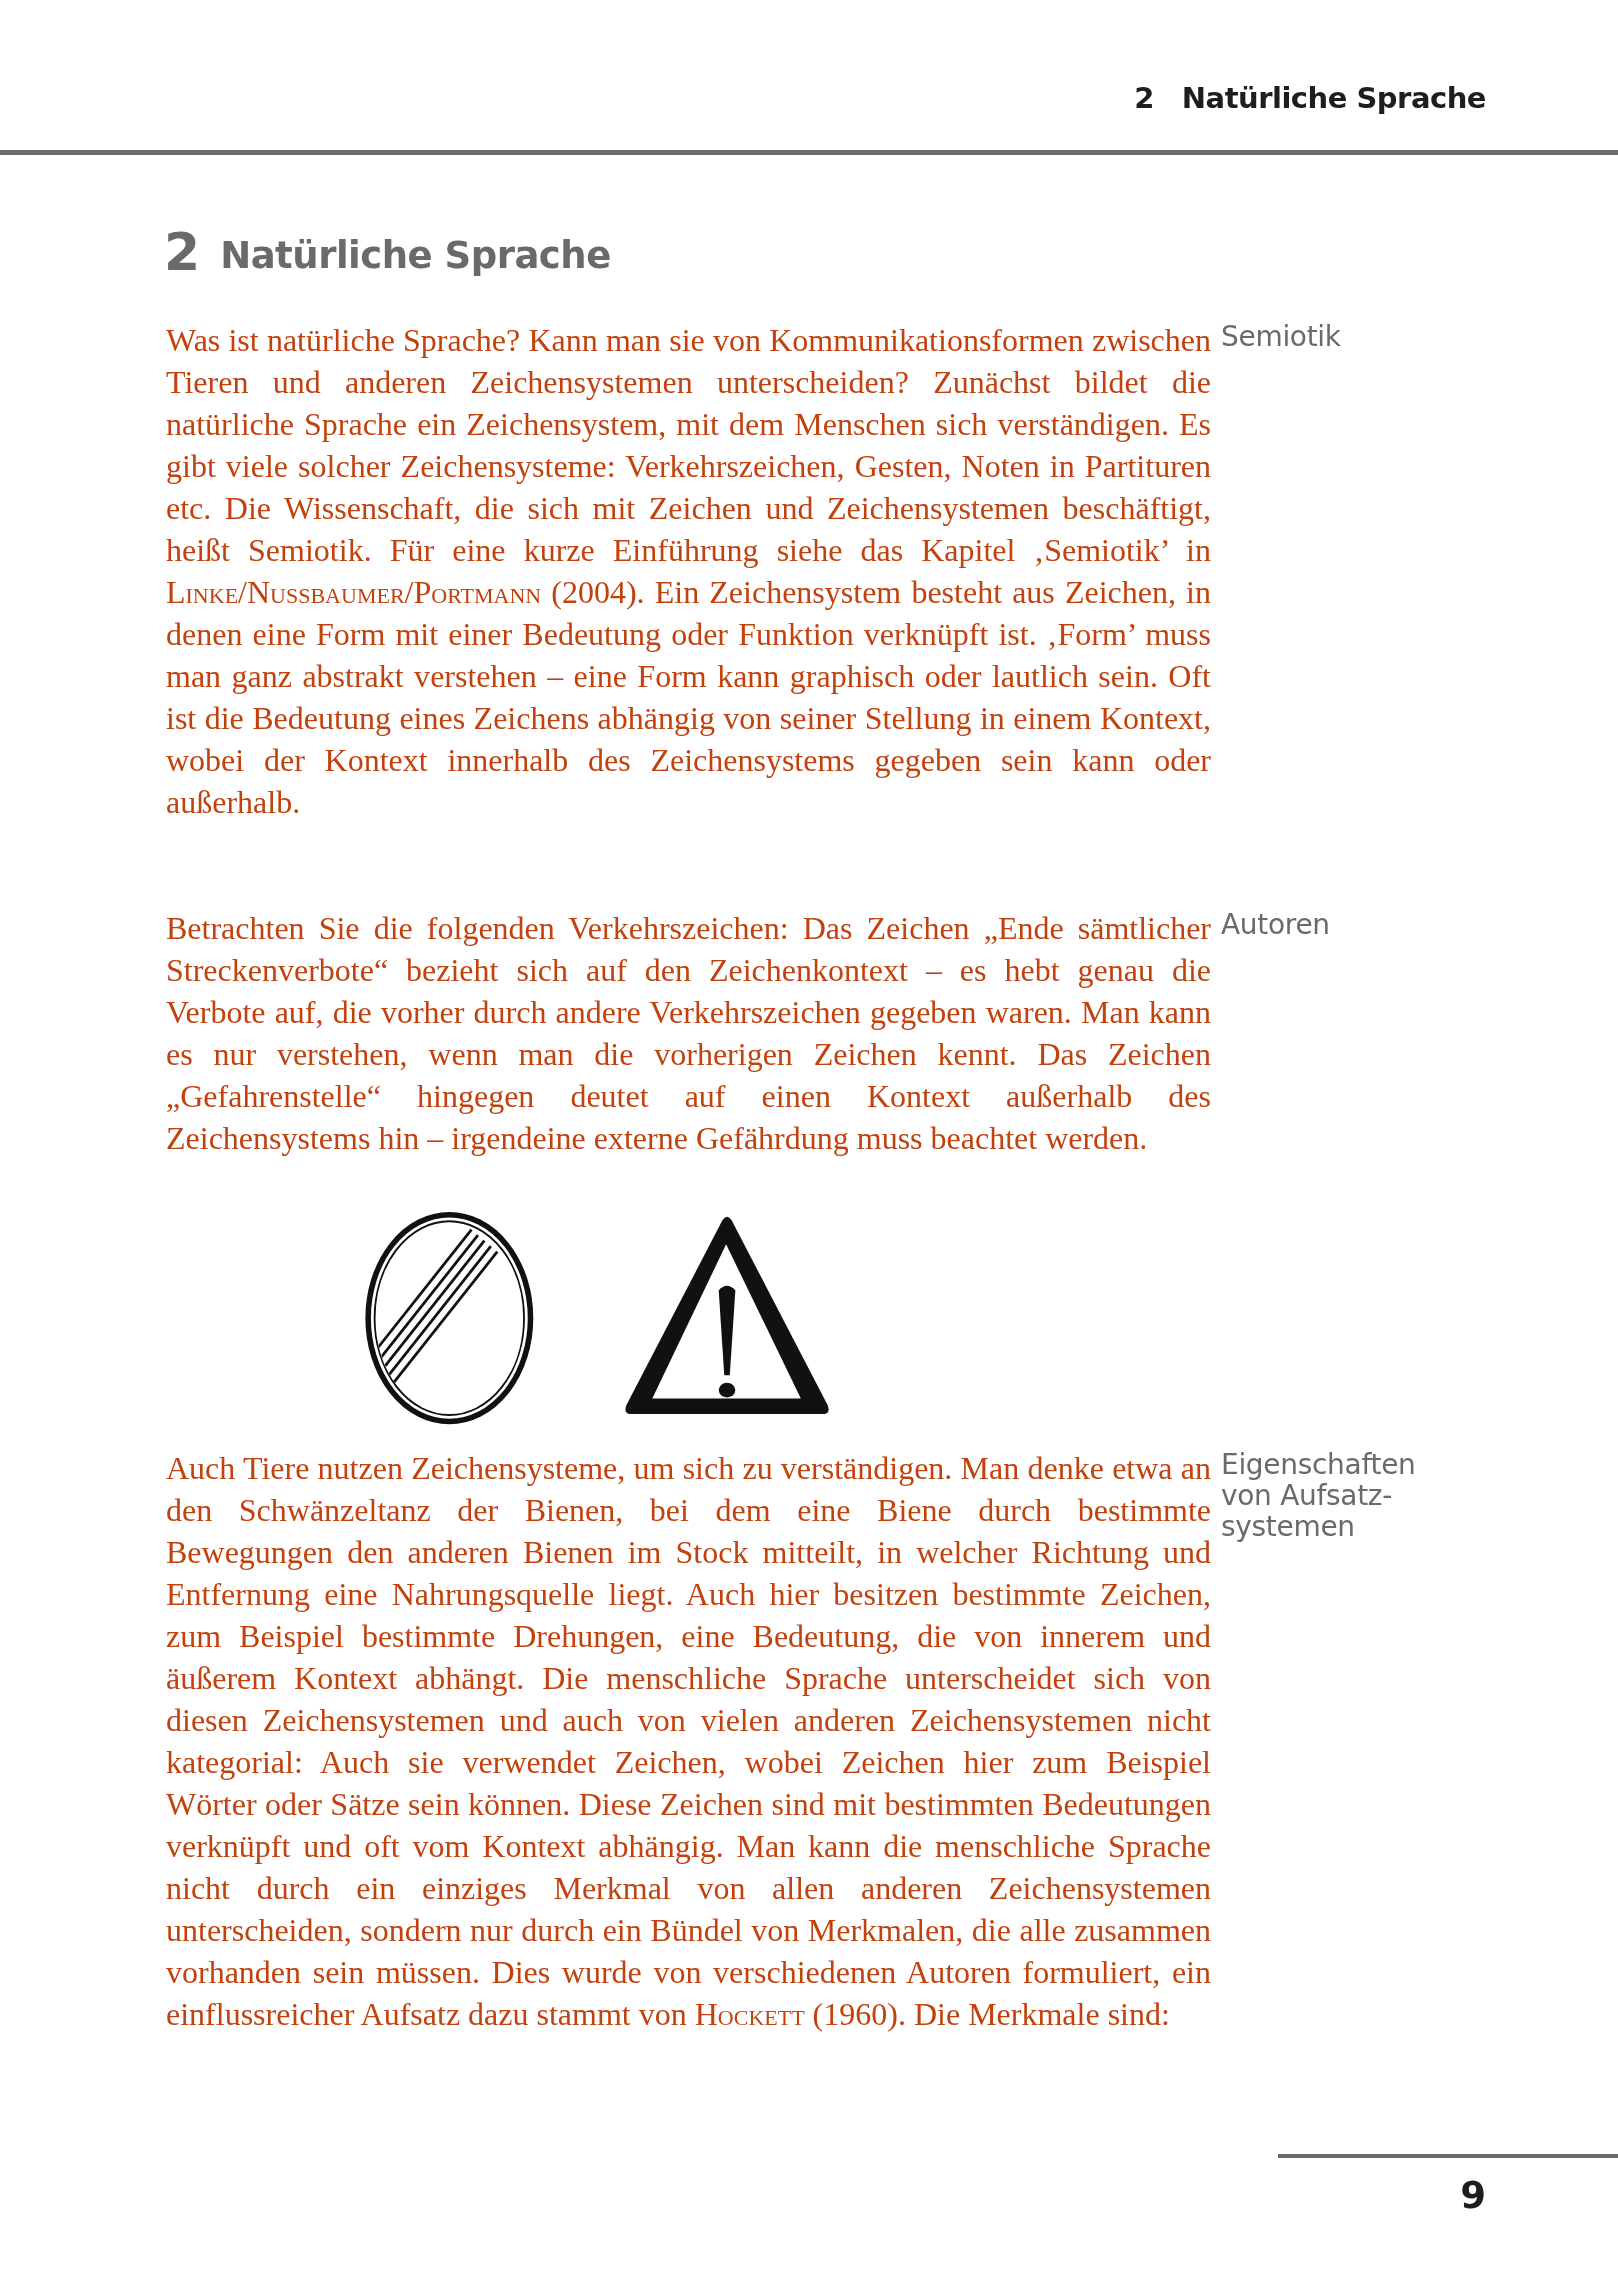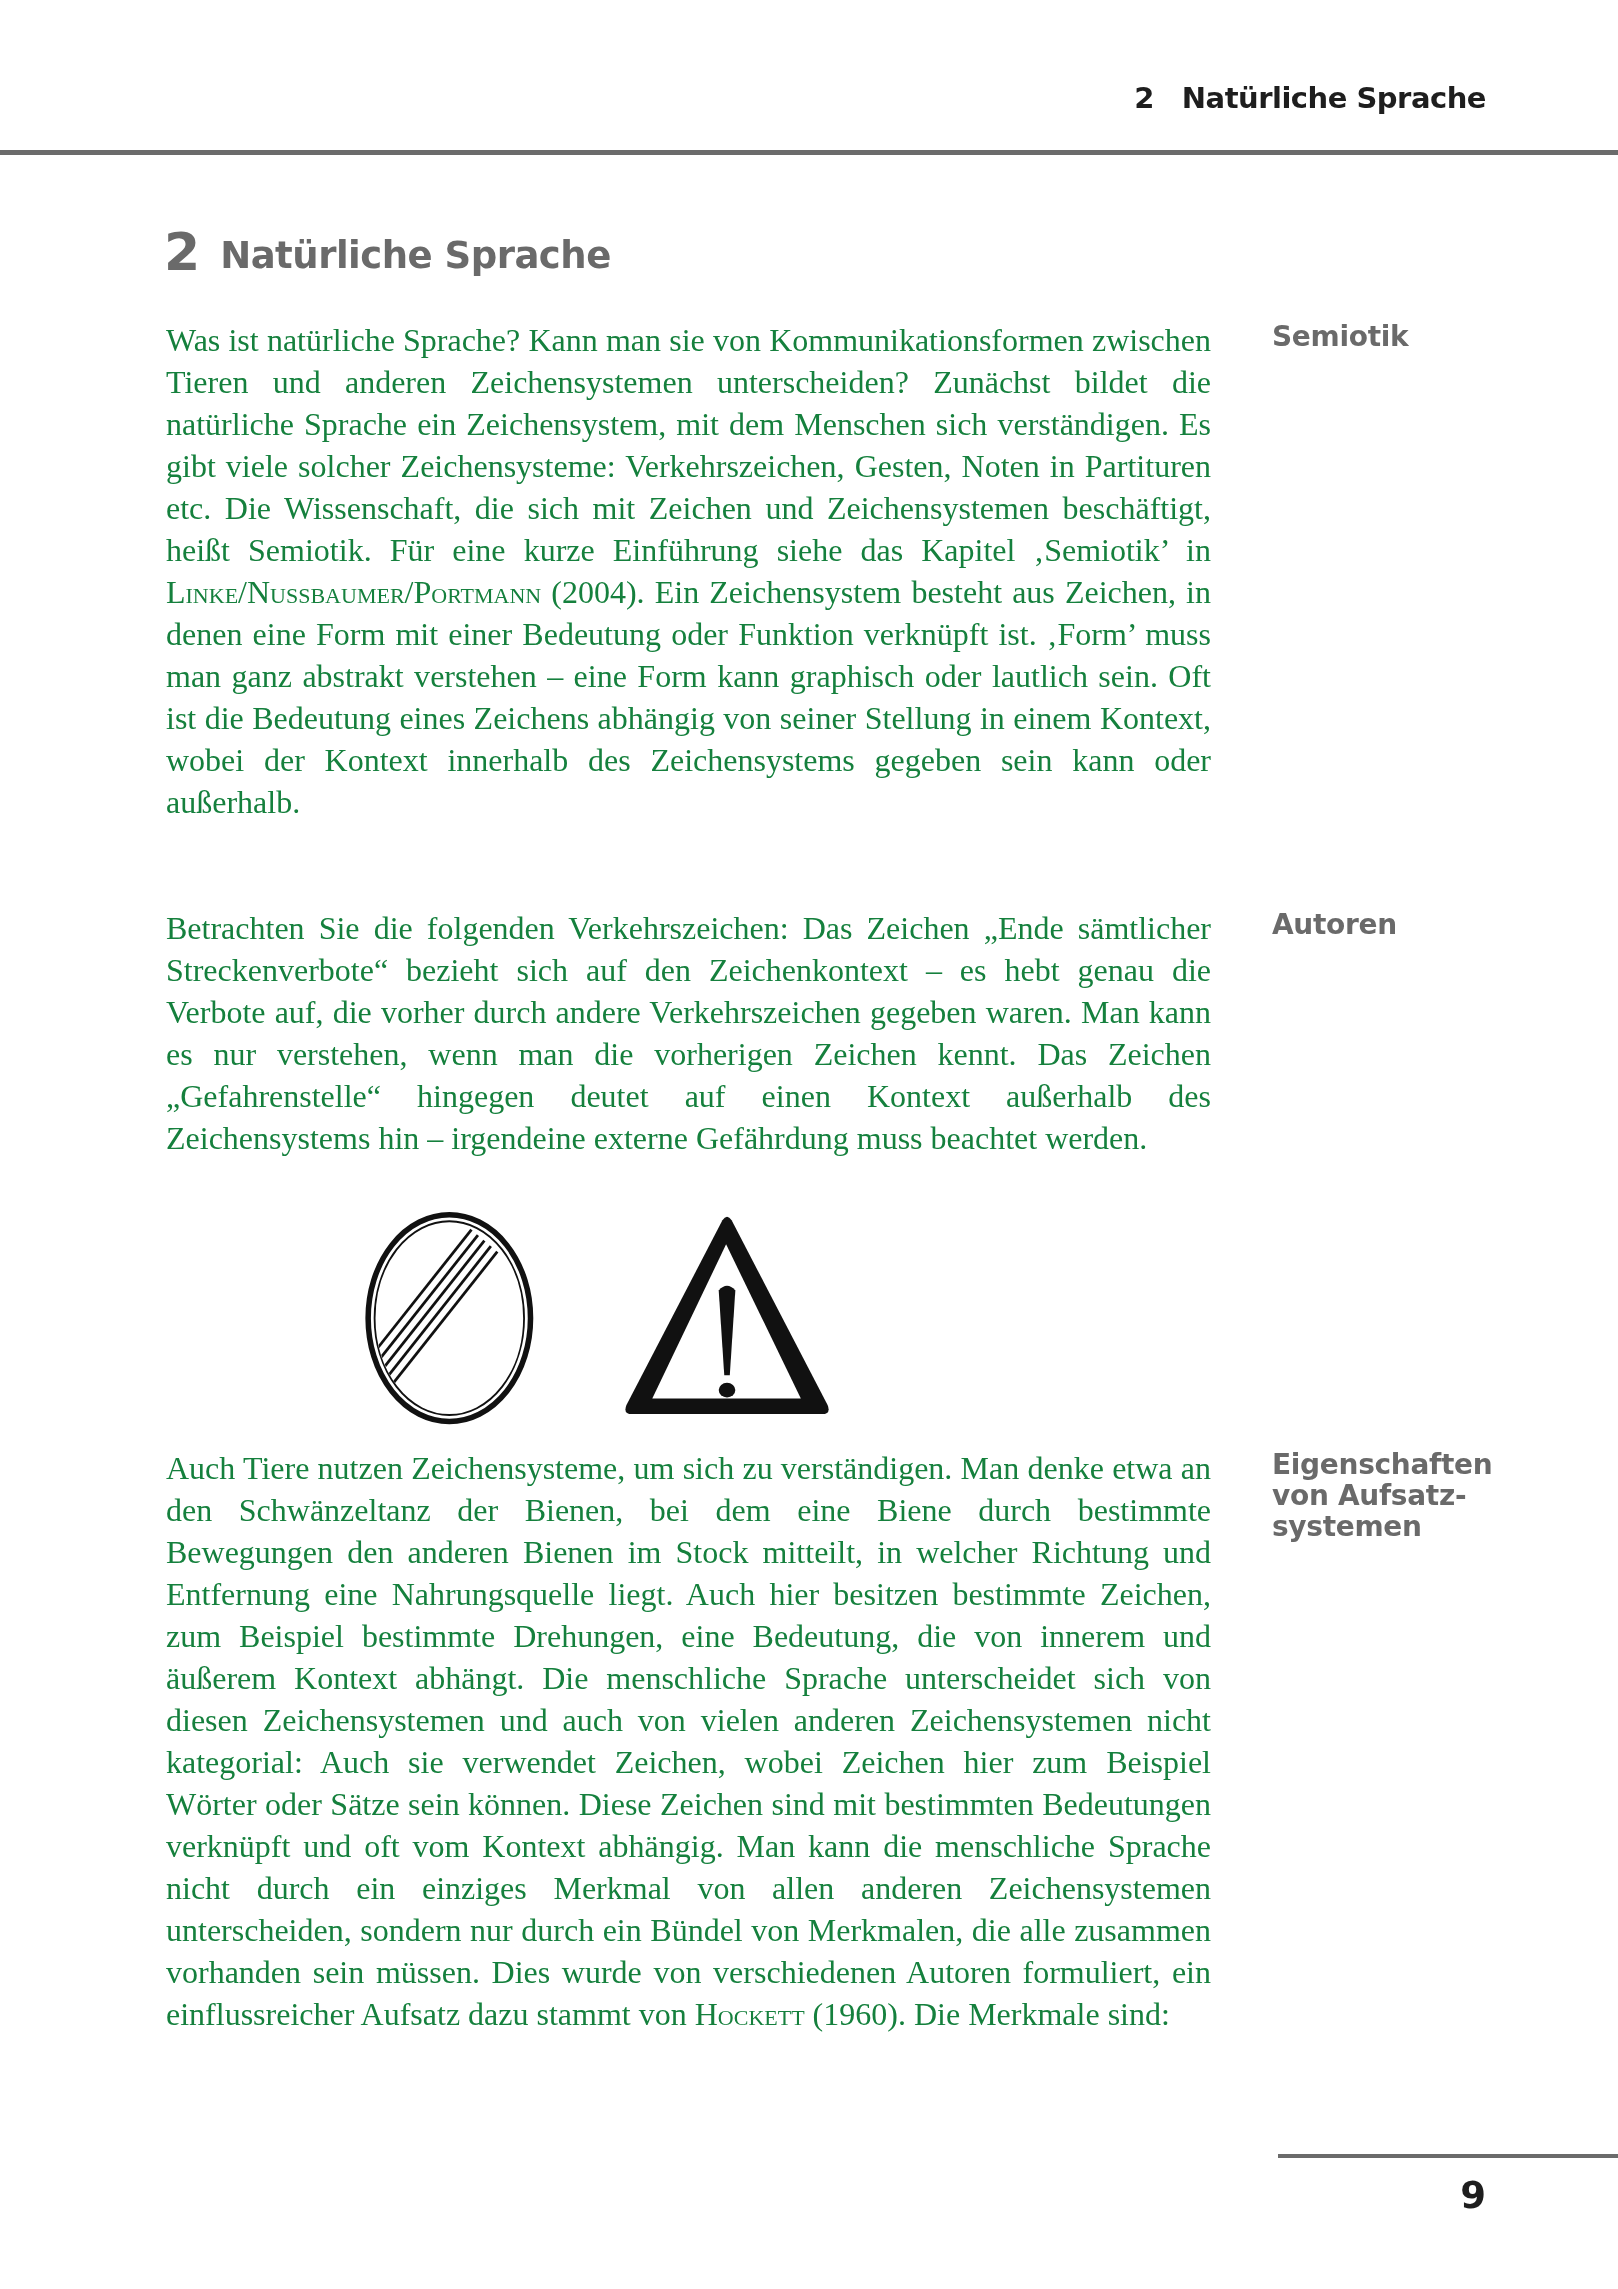--- a/index.html
+++ b/index.html
@@ -5,23 +5,23 @@
   html, body { margin:0; padding:0; background:#fff; }
   body { width:1619px; height:2290px; position:relative; overflow:hidden; color:#1a1a1a; }
   .sans { font-family: "DejaVu Sans", "Liberation Sans", sans-serif; }
   .serif { font-family: "Liberation Serif", "DejaVu Serif", serif; }
   #running-head { position:absolute; right:133px; top:81px; font-size:29px; font-weight:bold; color:#1e1e1e; letter-spacing:-0.5px; }
   #running-head .num { margin-right:28px; }
   #top-rule { position:absolute; left:0; right:0; top:150px; height:4.6px; background:#6b6b6b; }
   #chapter-title { position:absolute; left:164px; top:222px; color:#6a6a6a; font-weight:bold; }
   #chapter-title .num { font-size:52px; margin-right:20px; vertical-align:-1.8px; }
   #chapter-title .txt { font-size:37px; letter-spacing:-0.5px; }
-  .para { position:absolute; left:166px; width:1045px; font-size:32px; line-height:42px; text-align:justify; hyphens:manual; color:#15803d; }
+  .para { position:absolute; left:166px; width:1045px; font-size:32px; line-height:42px; text-align:justify; hyphens:manual; color:#c2410c; }
   .para .sc { font-variant: small-caps; }
-  .margin-note { position:absolute; left:1272px; width:231px; font-size:28px; line-height:31px; font-weight:bold; color:#6a6a6a; letter-spacing:-0.3px; }
+  .margin-note { position:absolute; left:1221px; width:231px; font-size:28px; line-height:31px; font-weight:normal; color:#6a6a6a; letter-spacing:-0.3px; }
   #signs { position:absolute; left:346px; top:1209px; width:572px; height:222px; }
   #footer-rule { position:absolute; left:1278px; right:0; top:2154px; height:3.7px; background:#6b6b6b; }
   #page-number { position:absolute; right:133px; top:2174px; font-size:37px; font-weight:bold; color:#1e1e1e; }
 </style>
 </head>
 <body>
 
 <div id="running-head" class="sans">
   <span class="num">2</span><span>Natürliche Sprache</span>
 </div>

